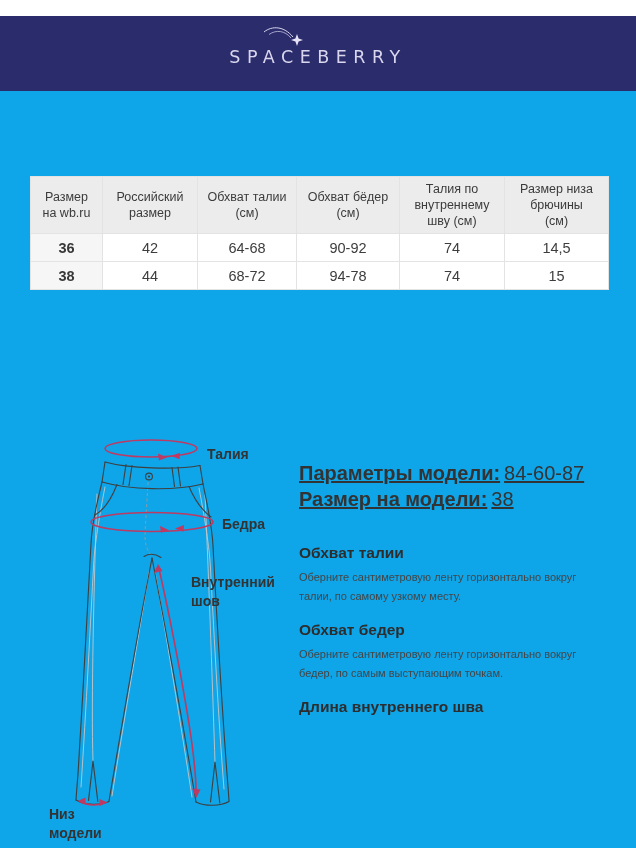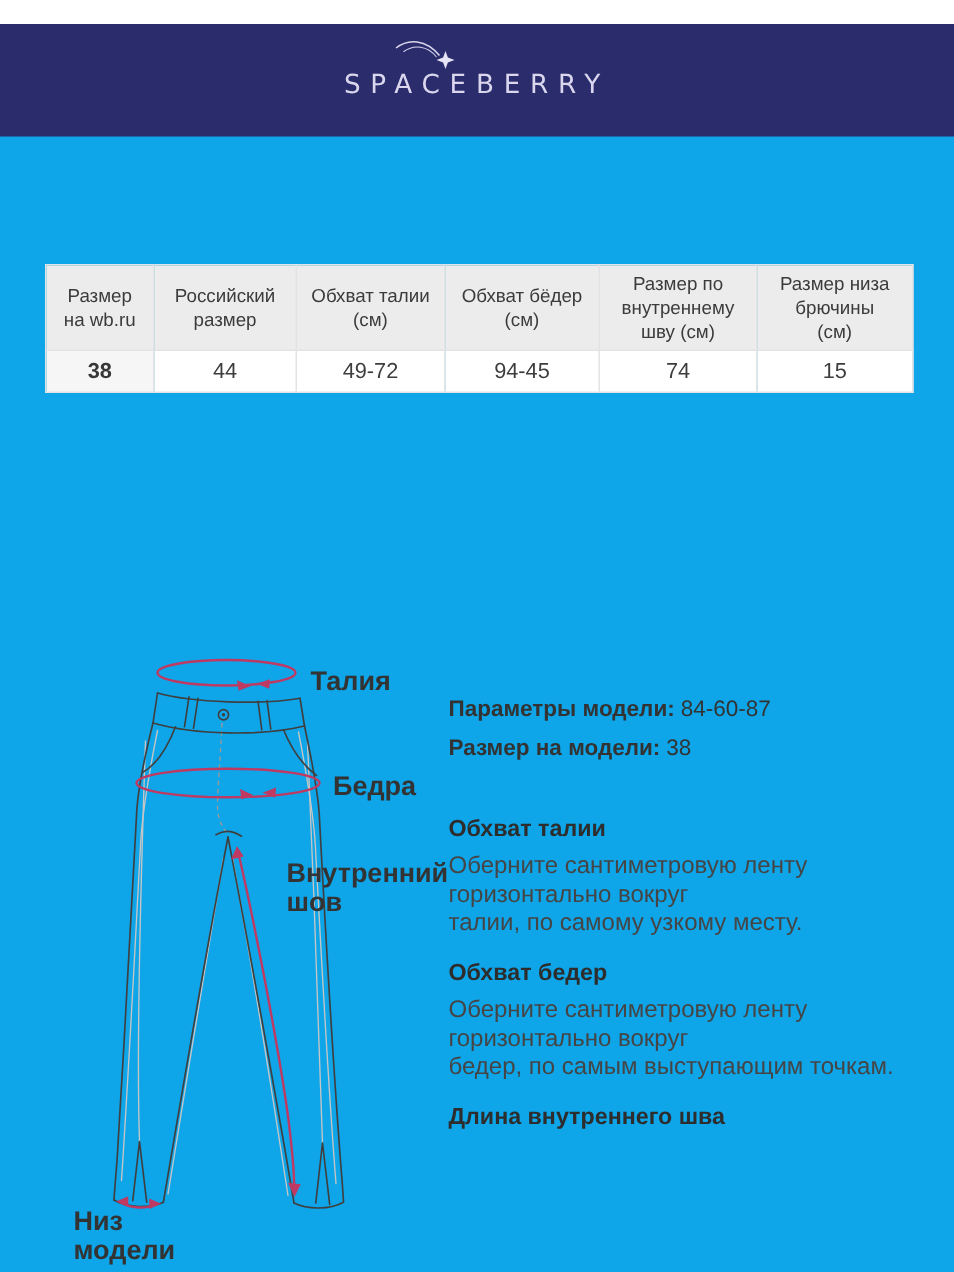--- a/index.html
+++ b/index.html
@@ -20,35 +20,35 @@
                 table-layout:fixed; font-family:Liberation Sans, sans-serif; }
   .size-table th, .size-table td { border:1px solid #e3e3e3; text-align:center; vertical-align:middle; }
   .size-table th { background:#ececec; font-weight:400; font-size:12.5px; line-height:16px;
                    color:#3b3b3b; height:57px; white-space:pre-line; padding:2px 4px; }
   .size-table td { background:#ffffff; font-size:14.5px; color:#3d3d3d; height:28px; }
   .size-table td.first { background:#f6f6f6; font-weight:700; font-size:14.5px; color:#383838; }
 
   
   .diagram { position:absolute; left:0; top:0; }
   .sketch { position:absolute; left:48px; top:416px; width:240px; height:400px; }
-  .dlabel { position:absolute; font-size:18px; font-weight:600; color:#333; white-space:pre-line; line-height:19px; }
+  .dlabel { position:absolute; font-size:14px; font-weight:600; color:#333; white-space:pre-line; line-height:19px; }
   .dlabel.waist  { left:207px; top:429px; }
   .dlabel.hips   { left:222px; top:499px; }
   .dlabel.inseam { left:191px; top:557px; }
   .dlabel.hem    { left:49px;  top:789px; }
 
   
   .info { position:absolute; left:299px; top:444px; width:315px; }
-  .model-line { font-size:15px; line-height:26px; color:#333; }
+  .model-line { font-size:20px; line-height:26px; color:#333;text-decoration:underline; }
   .model-line .ml { font-weight:700; }
   .model-line .mv { font-weight:400; margin-left:4px; }
   .guide-block { margin-top:14px; }
   .guide-block.firstg { margin-top:31px; }
   .guide-title { font-size:15.5px; font-weight:700; color:#2d2d2d; line-height:19px; }
-  .guide-text { margin-top:6px; font-size:16px; line-height:19px; color:#454545; white-space:pre-line; }
+  .guide-text { margin-top:6px; font-size:11px; line-height:19px; color:#454545; white-space:pre-line; }
 
   svg .ink   { stroke:#3f3f3f; stroke-width:1.1; fill:none; stroke-linecap:round; }
   svg .soft  { stroke:#c6c6c6; stroke-width:0.9; fill:none; stroke-linecap:round; }
   svg .fly   { stroke:#9a9a9a; stroke-width:0.9; fill:none; stroke-dasharray:3 2.5; }
   svg .pink  { stroke:#bf3a62; stroke-width:1.6; fill:none; stroke-linecap:round; }
   svg .pinkf { fill:#bf3a62; stroke:none; }
   svg .inkf  { fill:#3f3f3f; stroke:none; }
 </style>
 </head>
 <body>
@@ -80,34 +80,42 @@
     <thead>
       <tr>
         <th>Размер
 на wb.ru</th>
         <th>Российский
 размер</th>
         <th>Обхват талии
 (см)</th>
         <th>Обхват бёдер
 (см)</th>
-        <th>Размер по
+        <th>Талия по
 внутреннему
 шву (см)</th>
         <th>Размер низа
 брючины
 (см)</th>
       </tr>
     </thead>
     <tbody>
       <tr>
+        <td class="first">36</td>
+        <td>42</td>
+        <td>64-68</td>
+        <td>90-92</td>
+        <td>74</td>
+        <td>14,5</td>
+      </tr>
+      <tr>
         <td class="first">38</td>
         <td>44</td>
-        <td>49-72</td>
-        <td>94-45</td>
+        <td>68-72</td>
+        <td>94-78</td>
         <td>74</td>
         <td>15</td>
       </tr>
     </tbody>
   </table>
 
   <div class="diagram">
     <svg class="sketch" viewBox="0 0 240 400">
 
       <path class="soft" d="M57,55 C50,90 46,120 45.5,135 C43,180 38,280 33,355"></path>

